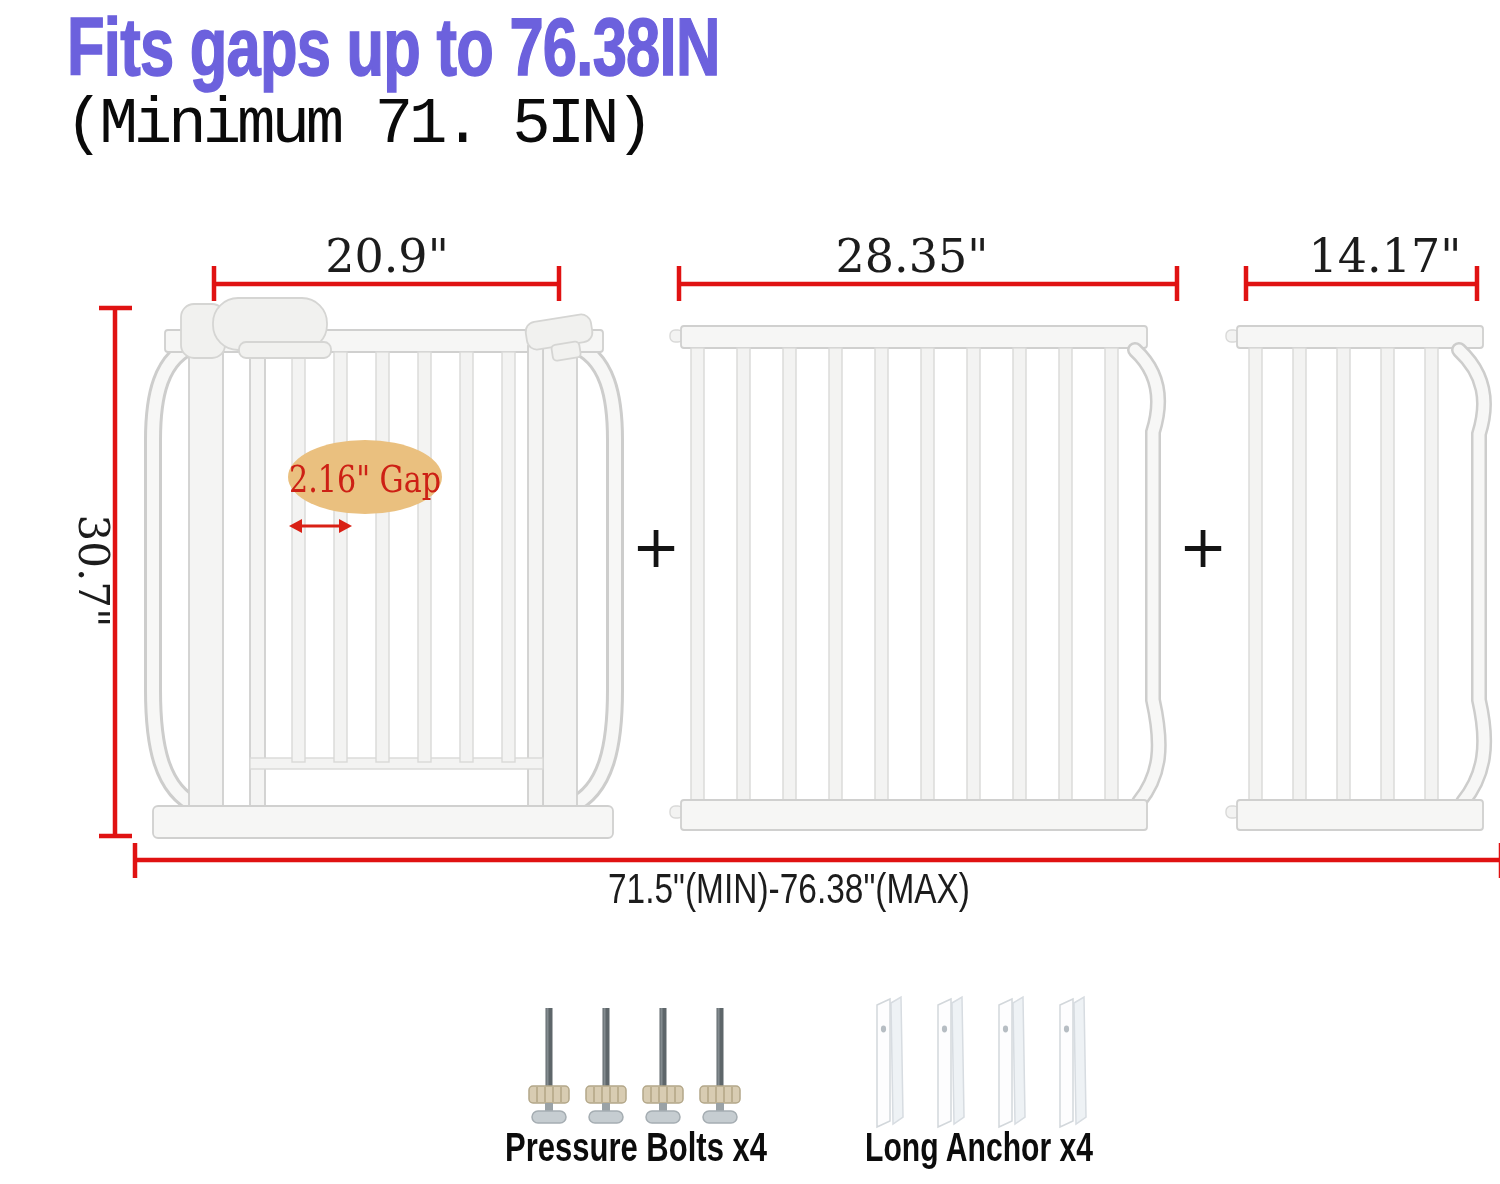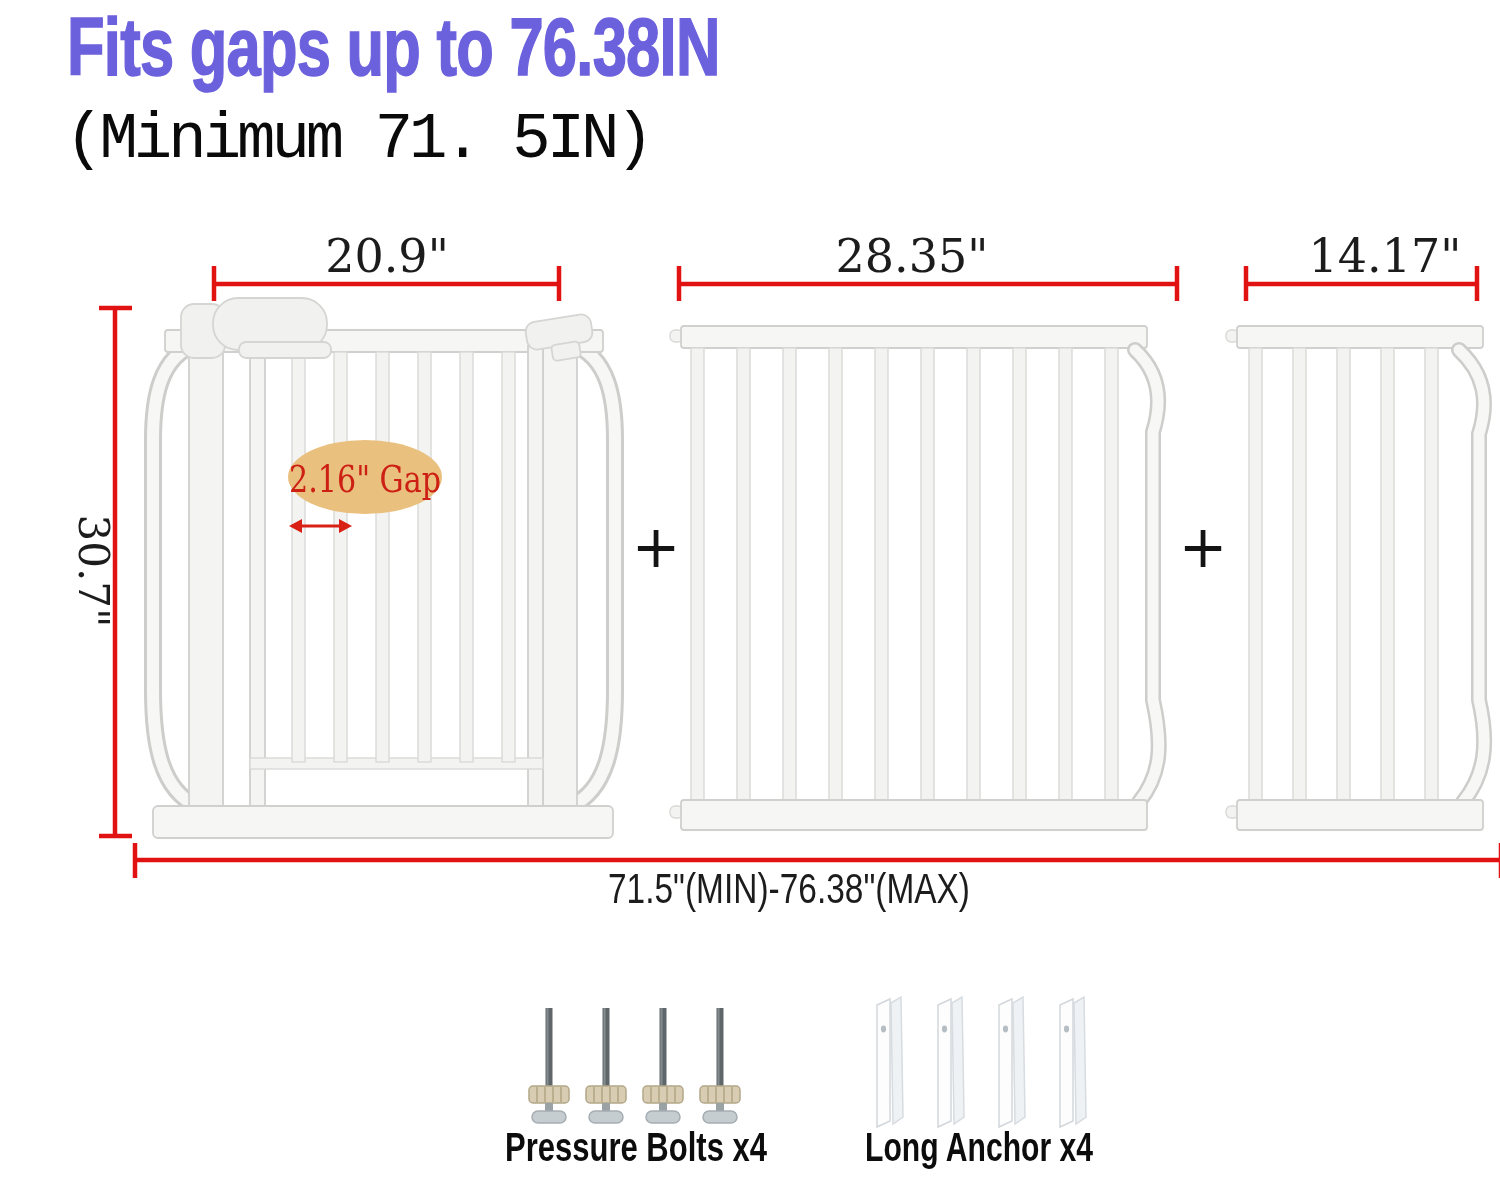--- a/index.html
+++ b/index.html
@@ -1,21 +1,21 @@
 <!DOCTYPE html>
 <html><head>
 <meta charset="utf-8">
 <style>
   html,body{margin:0;padding:0;background:#ffffff;}
   .page{position:relative;width:1500px;height:1184px;background:#ffffff;overflow:hidden;
         font-family:"Liberation Sans",sans-serif;margin-left:39px;}
   .headline{position:absolute;left:28px;top:0px;margin:0;font-size:82px;font-weight:700;
         color:#6c61dd;-webkit-text-stroke:1.5px #6c61dd;letter-spacing:-1px;white-space:nowrap;
         transform:scaleX(0.75);transform-origin:0 0;font-family:"Liberation Sans",sans-serif;}
-  .subheadline{position:absolute;left:26px;top:104px;font-family:"Liberation Mono",monospace;
+  .subheadline{position:absolute;left:26px;top:89px;font-family:"Liberation Mono",monospace;
         font-size:64px;letter-spacing:-4px;color:#0a0a0a;white-space:nowrap;}
   svg.diagram{position:absolute;left:0;top:0;}
   .rail{fill:#f6f6f5;stroke:#d0d0cf;stroke-width:1.8;}
   .post{fill:#f4f4f3;stroke:#d0d0cf;stroke-width:1.8;}
   .bar{fill:#f3f3f2;stroke:#d9d9d8;stroke-width:1.4;}
   .tube-outer{fill:none;stroke:#cdcdcc;stroke-linecap:round;}
   .tube-inner{fill:none;stroke:#f7f7f6;stroke-linecap:round;}
   .hw{fill:#f1f1ef;stroke:#d5d5d3;stroke-width:1.8;}
   .dim{stroke:#e01212;stroke-width:4.5;stroke-linecap:butt;}
   .dim-label{font-family:"DejaVu Serif",serif;font-size:46px;fill:#1c1c1c;}

